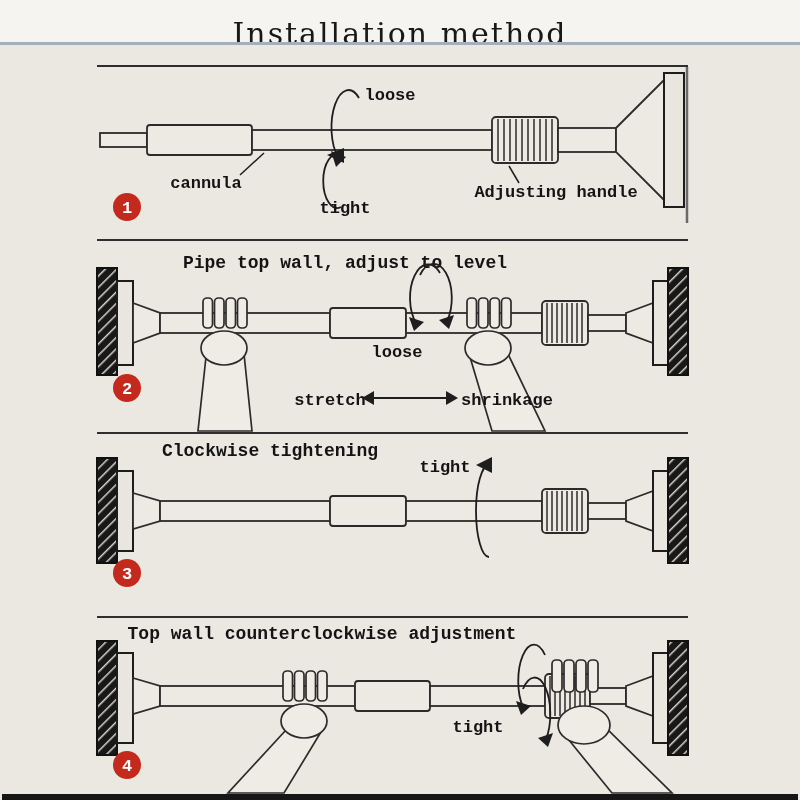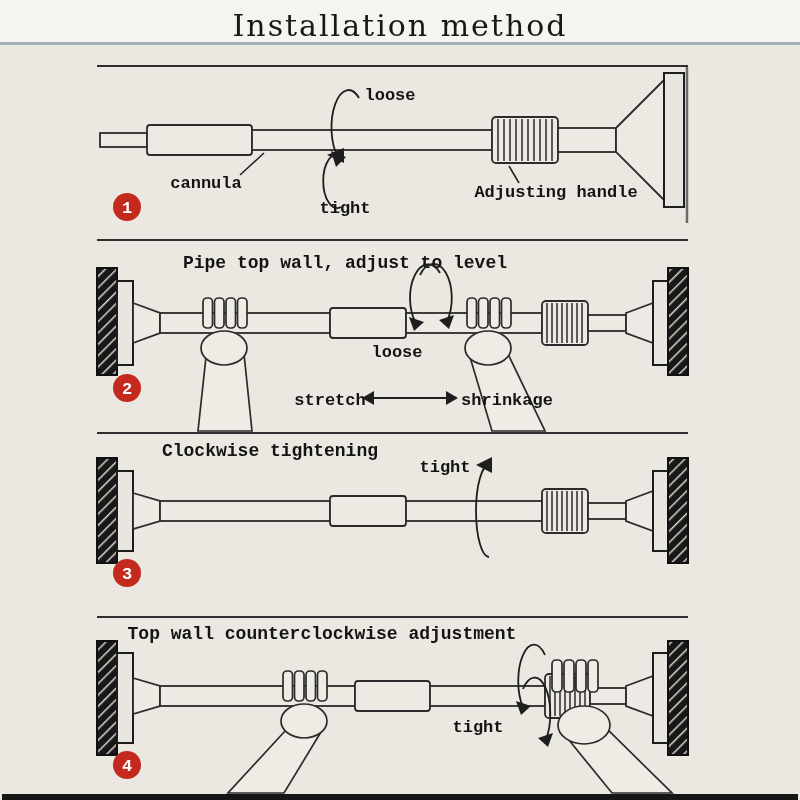--- a/index.html
+++ b/index.html
@@ -1,19 +1,19 @@
 <!DOCTYPE html>
 <html><head>
 <meta charset="utf-8">
 <style>
   html,body{margin:0;padding:0;}
   body{width:800px;height:800px;position:relative;background:#ebe8e1;overflow:hidden;
        font-family:"Liberation Mono", monospace;}
   .titlebar{position:absolute;top:0;left:0;width:800px;height:42px;background:#f6f4f0;}
-  #title{position:absolute;top:8px;left:0;width:800px;text-align:center;
+  #title{position:absolute;top:16px;left:0;width:800px;text-align:center;
          font-family:"DejaVu Serif", serif;font-size:30px;color:#181818;letter-spacing:2px;}
   .rule{position:absolute;top:42px;left:0;width:800px;height:3px;background:#a5afba;}
   svg{position:absolute;top:0;left:0;}
   svg text{font-family:"Liberation Mono", monospace;font-weight:700;fill:#141414;}
   .h{font-size:18px;text-anchor:middle;}
   .lbl{font-size:17px;text-anchor:middle;}
   .num{font-size:17px;text-anchor:middle;fill:#ffffff;}
   .part{fill:#edeae3;stroke:#2b2b2b;stroke-width:1.8;}
   .plate{fill:#e9e6df;stroke:#1d1d1d;stroke-width:2;}
   .rib{stroke:#2b2b2b;stroke-width:1.5;}

